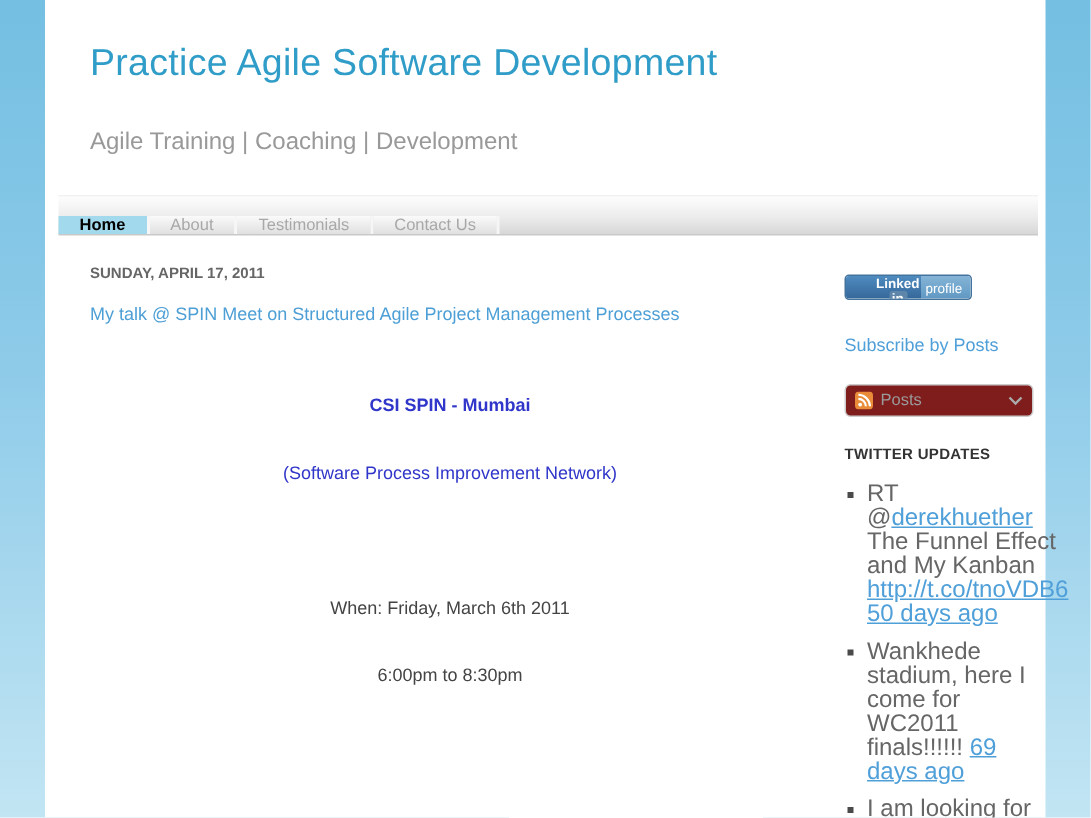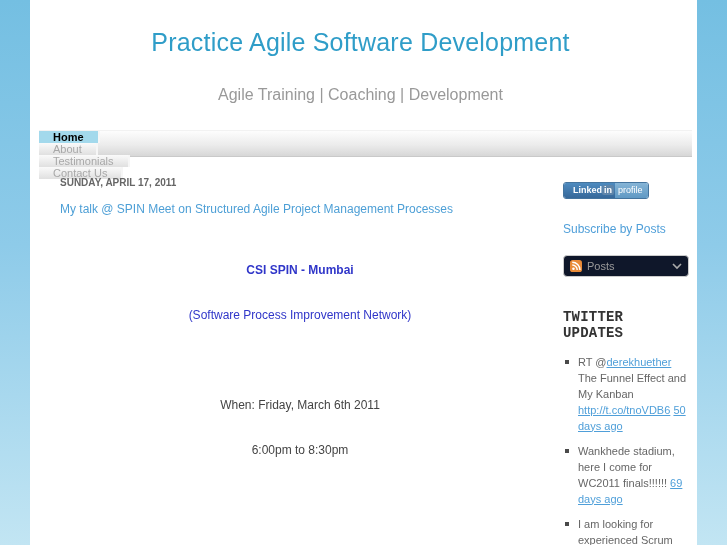--- a/index.html
+++ b/index.html
@@ -4,65 +4,65 @@
 <style>
   html,body{margin:0;padding:0;}
   body{
     width:727px;height:545px;overflow:hidden;
     background:linear-gradient(180deg,var(--page-bg-top) 0%,#8ecbe9 45%,var(--page-bg-bottom) 100%);
     font-family:"Liberation Sans",sans-serif;
     -webkit-font-smoothing:antialiased;
   }
   .page{margin-left:30px;width:667px;height:545px;background:#fff;box-sizing:border-box;}
   
-  .masthead{padding:28px 36px 0 30px;text-align:center;}
+  .masthead{padding:28px 36px 0 30px;}
   .blog-title{font-size:25px;color:var(--header-title);font-weight:400;letter-spacing:.2px;}
   .blog-subtitle{margin-top:29px;font-size:16px;color:var(--muted);}
   
   .navbar{
-    margin:26px 5px 0 9px;height:25px;display:flex;align-items:flex-start;
+    margin:26px 5px 0 9px;height:25px;display:flex;align-items:flex-end;
     background:linear-gradient(180deg,#fdfdfd 0%,#ececec 55%,#d7d7d7 100%);
-    border-top:1px solid #f2f2f2;border-bottom:1px solid #c9c9c9;flex-direction:column;
+    border-top:1px solid #f2f2f2;border-bottom:1px solid #c9c9c9;
   }
   .tab{
     padding:0 14px;display:flex;align-items:center;font-size:11px;color:#a8a8a8;
     background:linear-gradient(180deg,#fafafa,#e0e0e0);
     border-right:2px solid #f6f6f6;cursor:pointer;white-space:nowrap;
   }
   .tab.active{background:var(--tab-active-bg);color:#000;font-weight:bold;}
   
   .main{display:flex;padding:20px 6px 0 30px;}
   .post-col{width:480px;flex:0 0 480px;}
   .post-date{font-size:10px;font-weight:bold;color:var(--text-gray);}
   .post-title{margin-top:13px;font-size:12px;line-height:1.35;color:var(--post-title);font-weight:400;}
   .event-block{margin-top:16px;text-align:center;font-size:12px;line-height:15px;color:var(--text-dark);white-space:pre-wrap;}
   .event-org{color:var(--royal-blue);font-weight:bold;}
   .event-orgfull{color:var(--royal-blue);text-align:center;}
   .event-gap{height:15px;}
   
   .sidebar{width:128px;flex:0 0 128px;margin-left:23px;padding-top:2px;}
   .li-badge{display:inline-flex;align-items:center;height:15px;border-radius:3px;overflow:hidden;
     border:1px solid #44749e;font-size:9px;color:#fff;cursor:pointer;}
-  .li-left{background:linear-gradient(180deg,#4e8bbf,#36689a);font-weight:bold;padding:0 1px 0 9px;
-    display:flex;align-items:center;height:100%;}
+  .li-left{background:linear-gradient(180deg,#4e8bbf,#36689a);font-weight:bold;padding:0 1px 0 20px;
+    display:flex;align-items:center;height:100%;flex-direction:column;}
   .li-in{background:#5e85aa;border-radius:2px;padding:0 2px;margin:0 0;font-weight:bold;}
   .li-right{background:linear-gradient(180deg,#85b4d6,#6099c4);padding:0 5px 0 3px;display:flex;align-items:center;height:100%;}
   .subscribe{margin-top:23px;font-size:12px;color:var(--sidebar-link);cursor:pointer;}
   .feed-select{
     margin-top:19px;width:112px;height:20px;border:1px solid #ccc;border-radius:4px;
-    display:flex;align-items:center;padding:0 6px;background:#0f172a;cursor:pointer;
+    display:flex;align-items:center;padding:0 6px;background:#7f1d1d;cursor:pointer;
   }
   .rss-icon{width:12px;height:12px;flex:0 0 12px;}
   .feed-label{margin-left:5px;font-size:11px;color:#9b9b9b;flex:1;}
   .chevron{width:10px;height:8px;flex:0 0 10px;}
-  .tw-heading{margin-top:32px;font-size:14px;font-weight:bold;color:#333;letter-spacing:.2px;font-family:Liberation Mono, monospace;}
+  .tw-heading{margin-top:20px;font-size:10px;font-weight:bold;color:#333;letter-spacing:.2px;}
   .tw-list{margin-top:13px;}
   .tweet{display:flex;margin-bottom:9px;}
   .tw-bullet{width:4px;height:4px;background:#4a4a4a;margin:6px 9px 0 2px;flex:0 0 4px;}
-  .tw-text{font-size:11px;line-height:16px;color:var(--text-gray);}
+  .tw-text{font-size:16px;line-height:16px;color:var(--text-gray);}
   .tw-link{color:var(--sidebar-link);text-decoration:underline;cursor:pointer;}
 </style>
 </head>
 <body>
 
 <div class="page">
 
   <div class="masthead">
     <div class="blog-title">Practice Agile Software Development</div>
     <div class="blog-subtitle">Agile Training | Coaching | Development</div>

